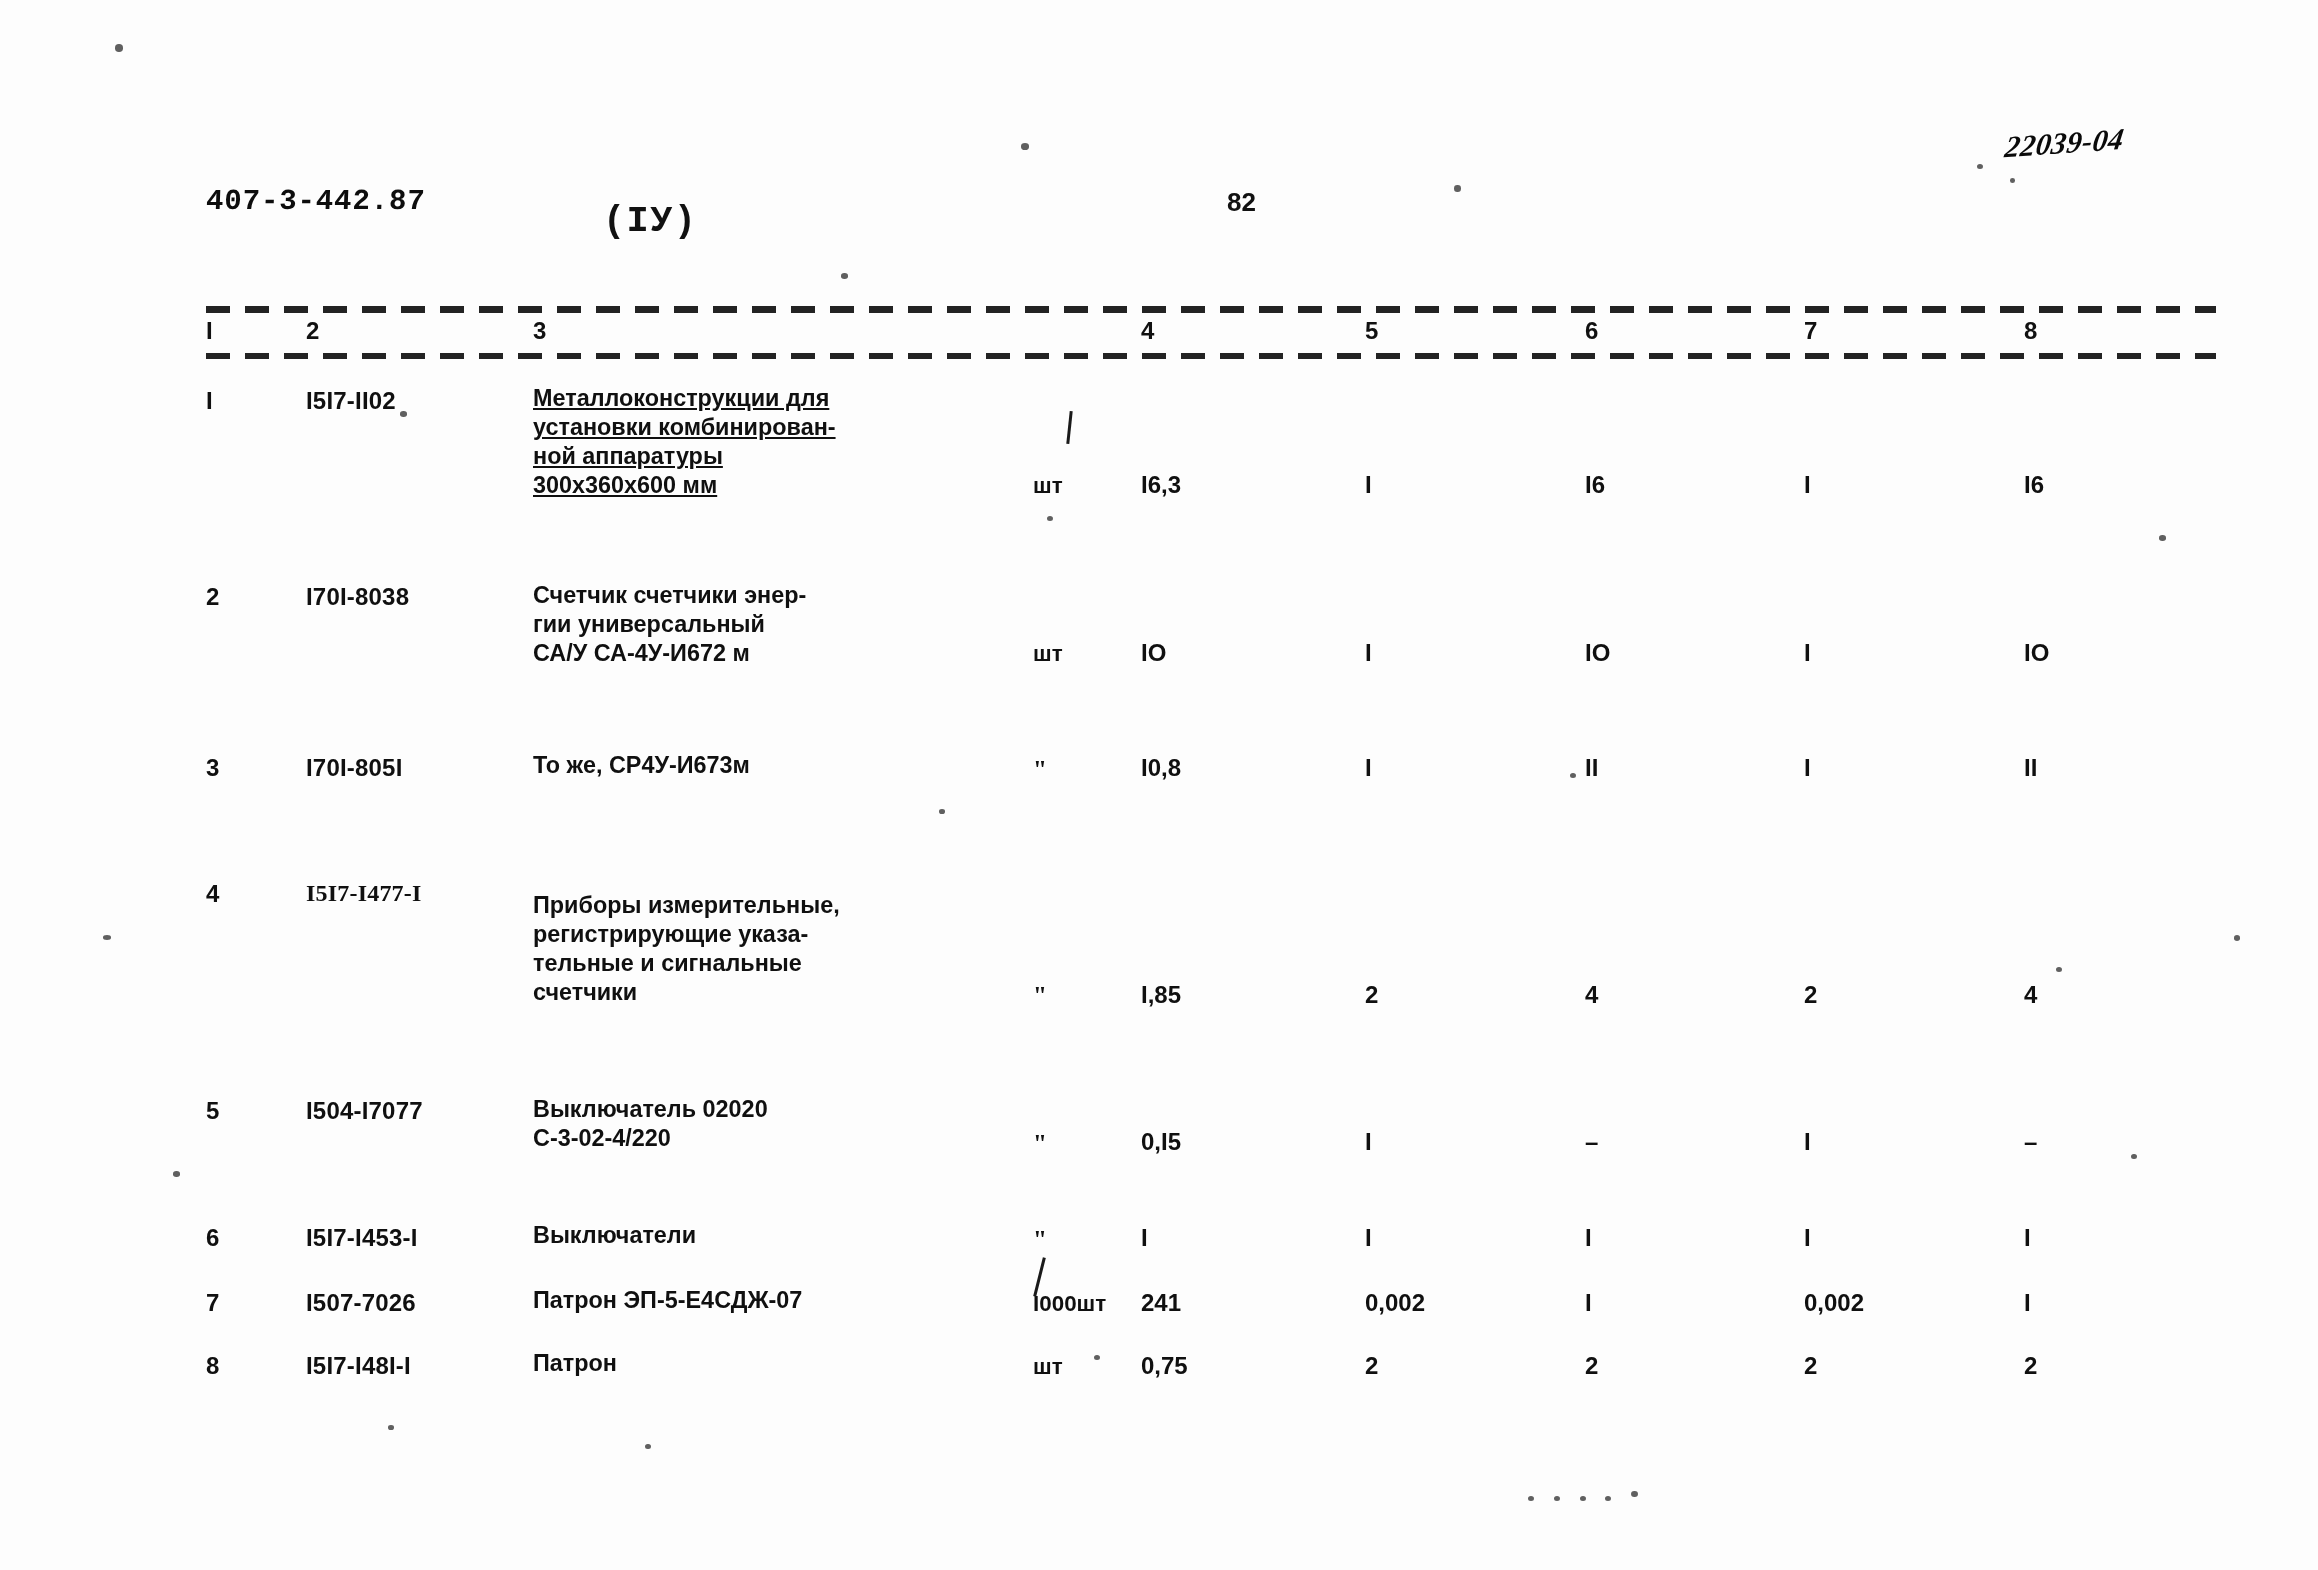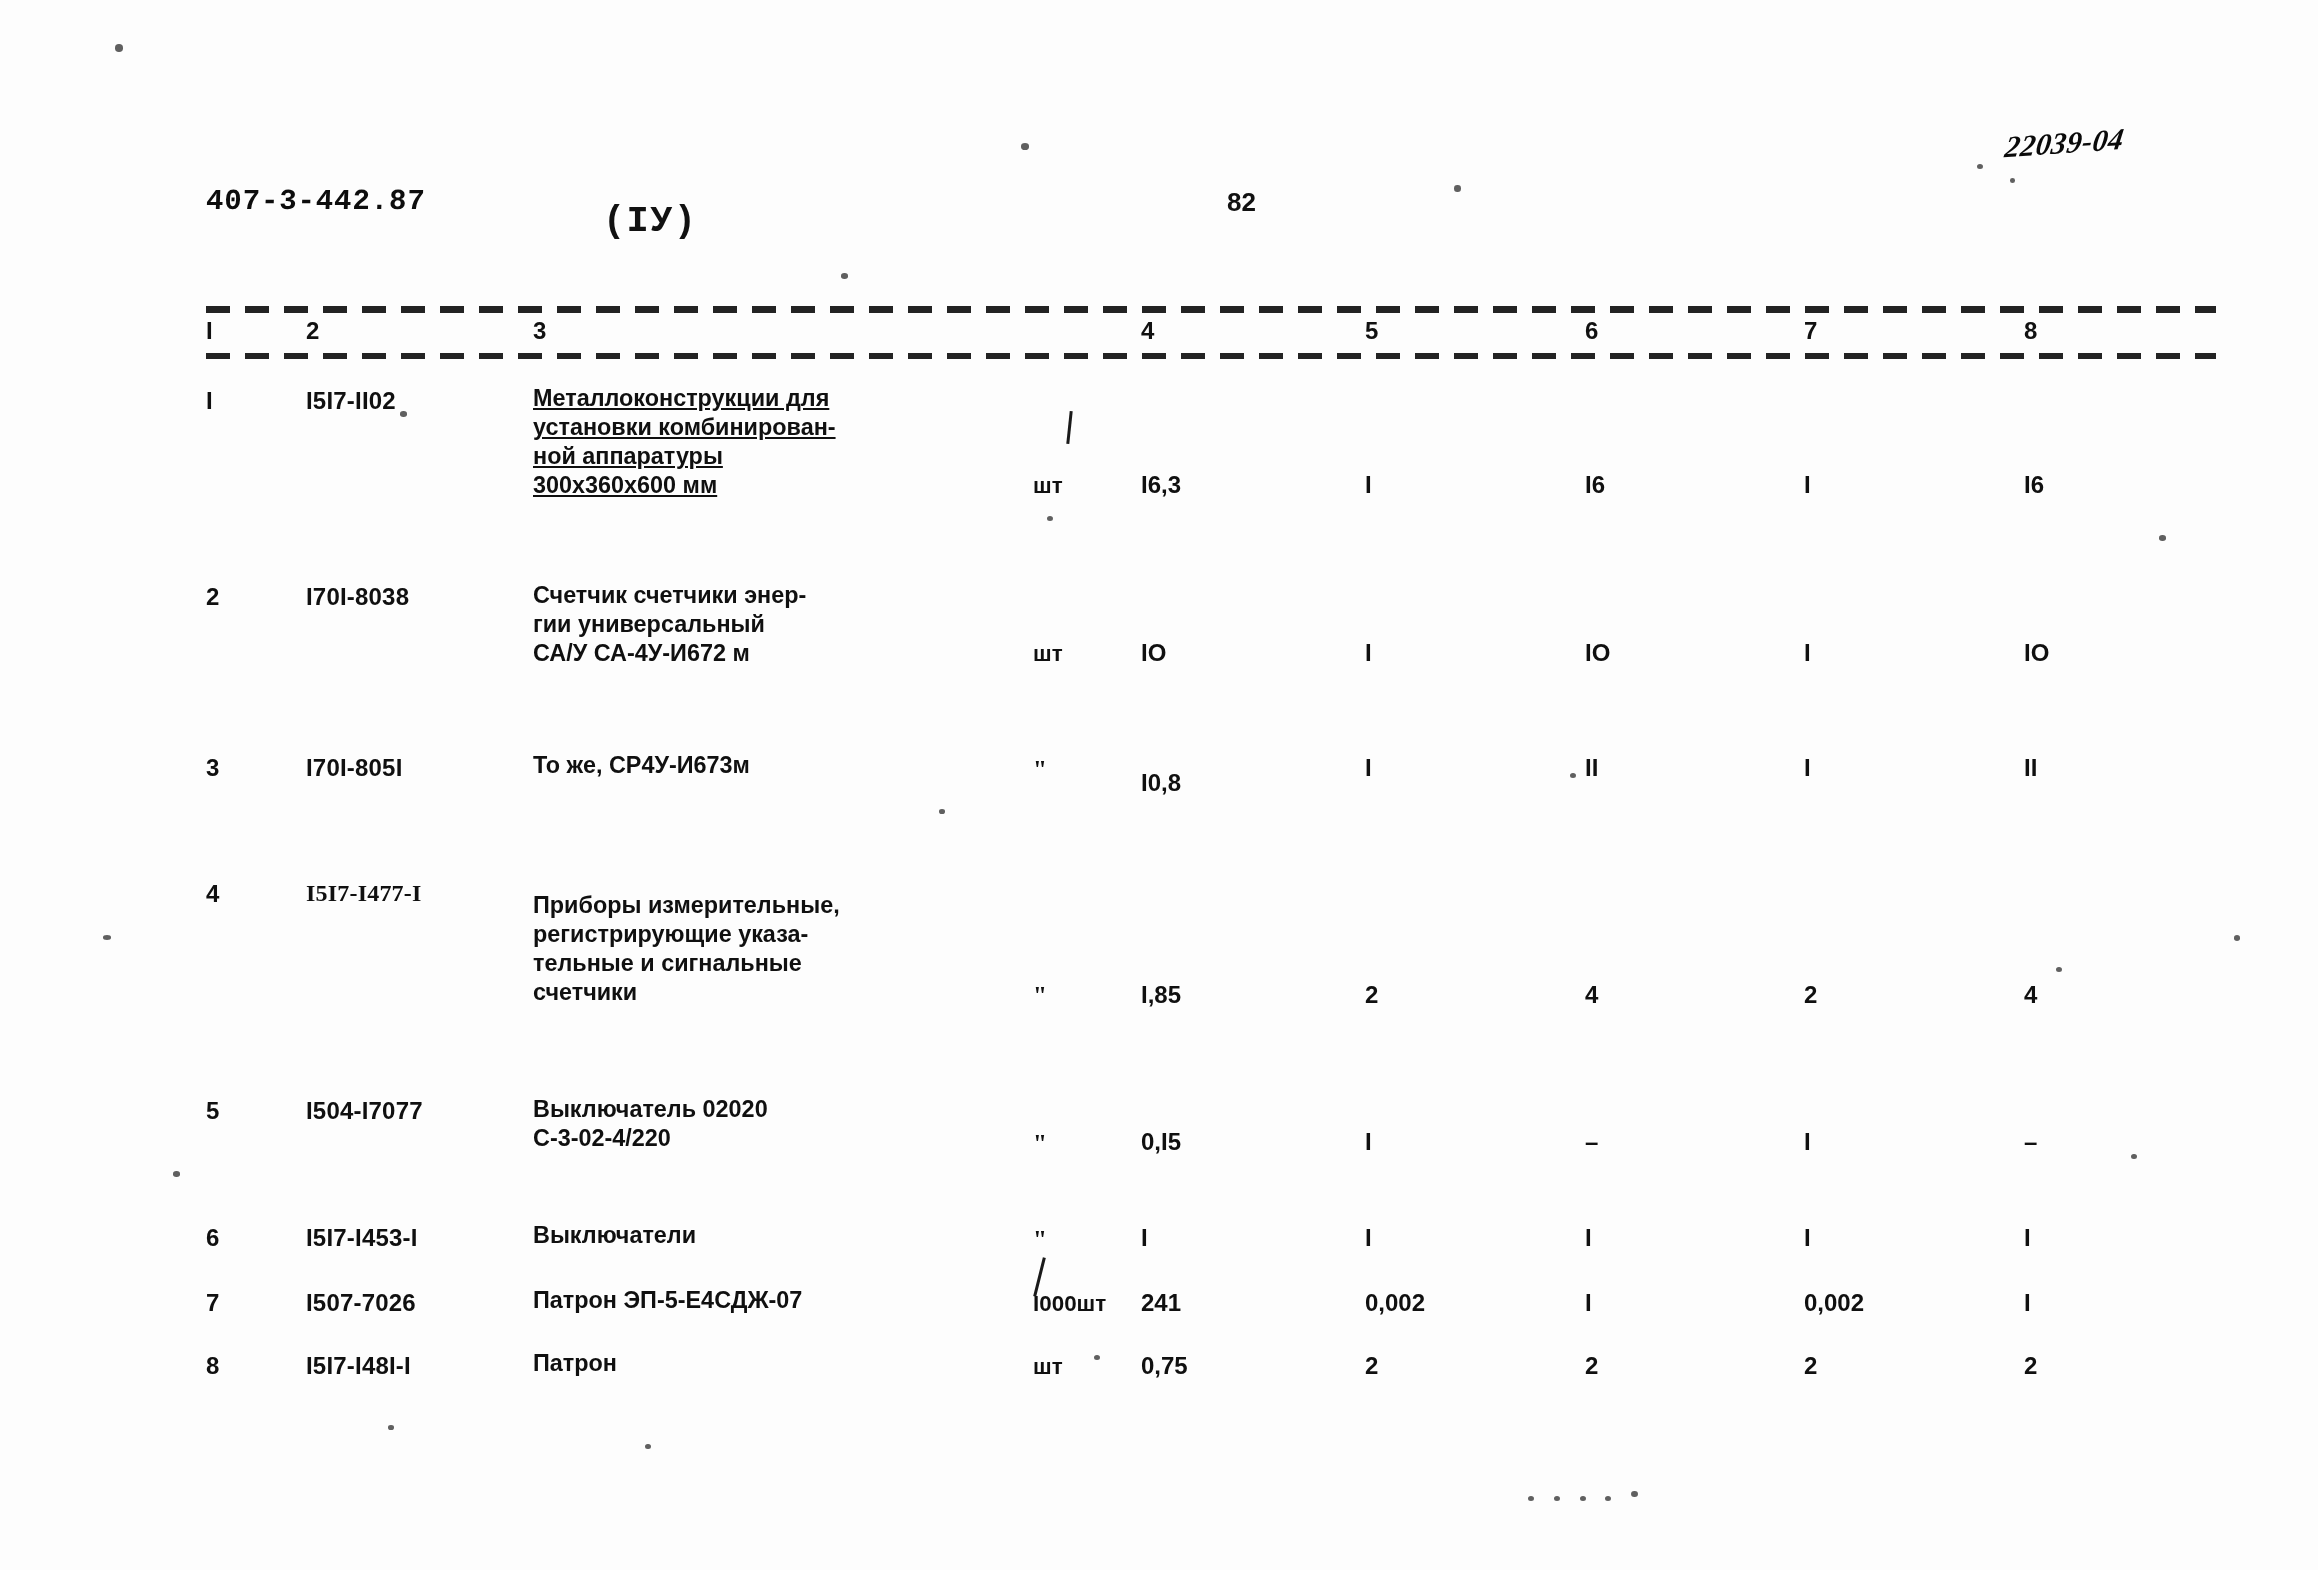--- a/index.html
+++ b/index.html
@@ -165,21 +165,21 @@
           <div class="cell c-val x6" style="top: 280px;">I</div>
           <div class="cell c-val x7" style="top: 280px;">IO</div>
           <div class="cell c-val x8" style="top: 280px;">I</div>
           <div class="cell c-val x9" style="top: 280px;">IO</div>
         </div>
         <div class="row">
           <div class="cell c-num x1" style="top: 395px;">3</div>
           <div class="cell c-code x2" style="top: 395px;">I70I-805I</div>
           <div class="cell c-name x3" style="top: 392px;">То же, СР4У-И673м</div>
           <div class="cell c-unit ditto x4" style="top: 397px;">"</div>
-          <div class="cell c-val x5" style="top: 410px; text-align: right;">I0,8</div>
+          <div class="cell c-val x5" style="top: 395px; text-align: right;">I0,8</div>
           <div class="cell c-val x6" style="top: 395px;">I</div>
           <div class="cell c-val x7" style="top: 395px;">II</div>
           <div class="cell c-val x8" style="top: 395px;">I</div>
           <div class="cell c-val x9" style="top: 395px;">II</div>
         </div>
         <div class="row">
           <div class="cell c-num x1" style="top: 521px;">4</div>
           <div class="cell c-code x2" style="top: 521px; font-family: Liberation Serif, serif;">I5I7-I477-I</div>
           <div class="cell c-name x3" style="top: 532px;">Приборы измерительные,
 регистрирующие указа-

